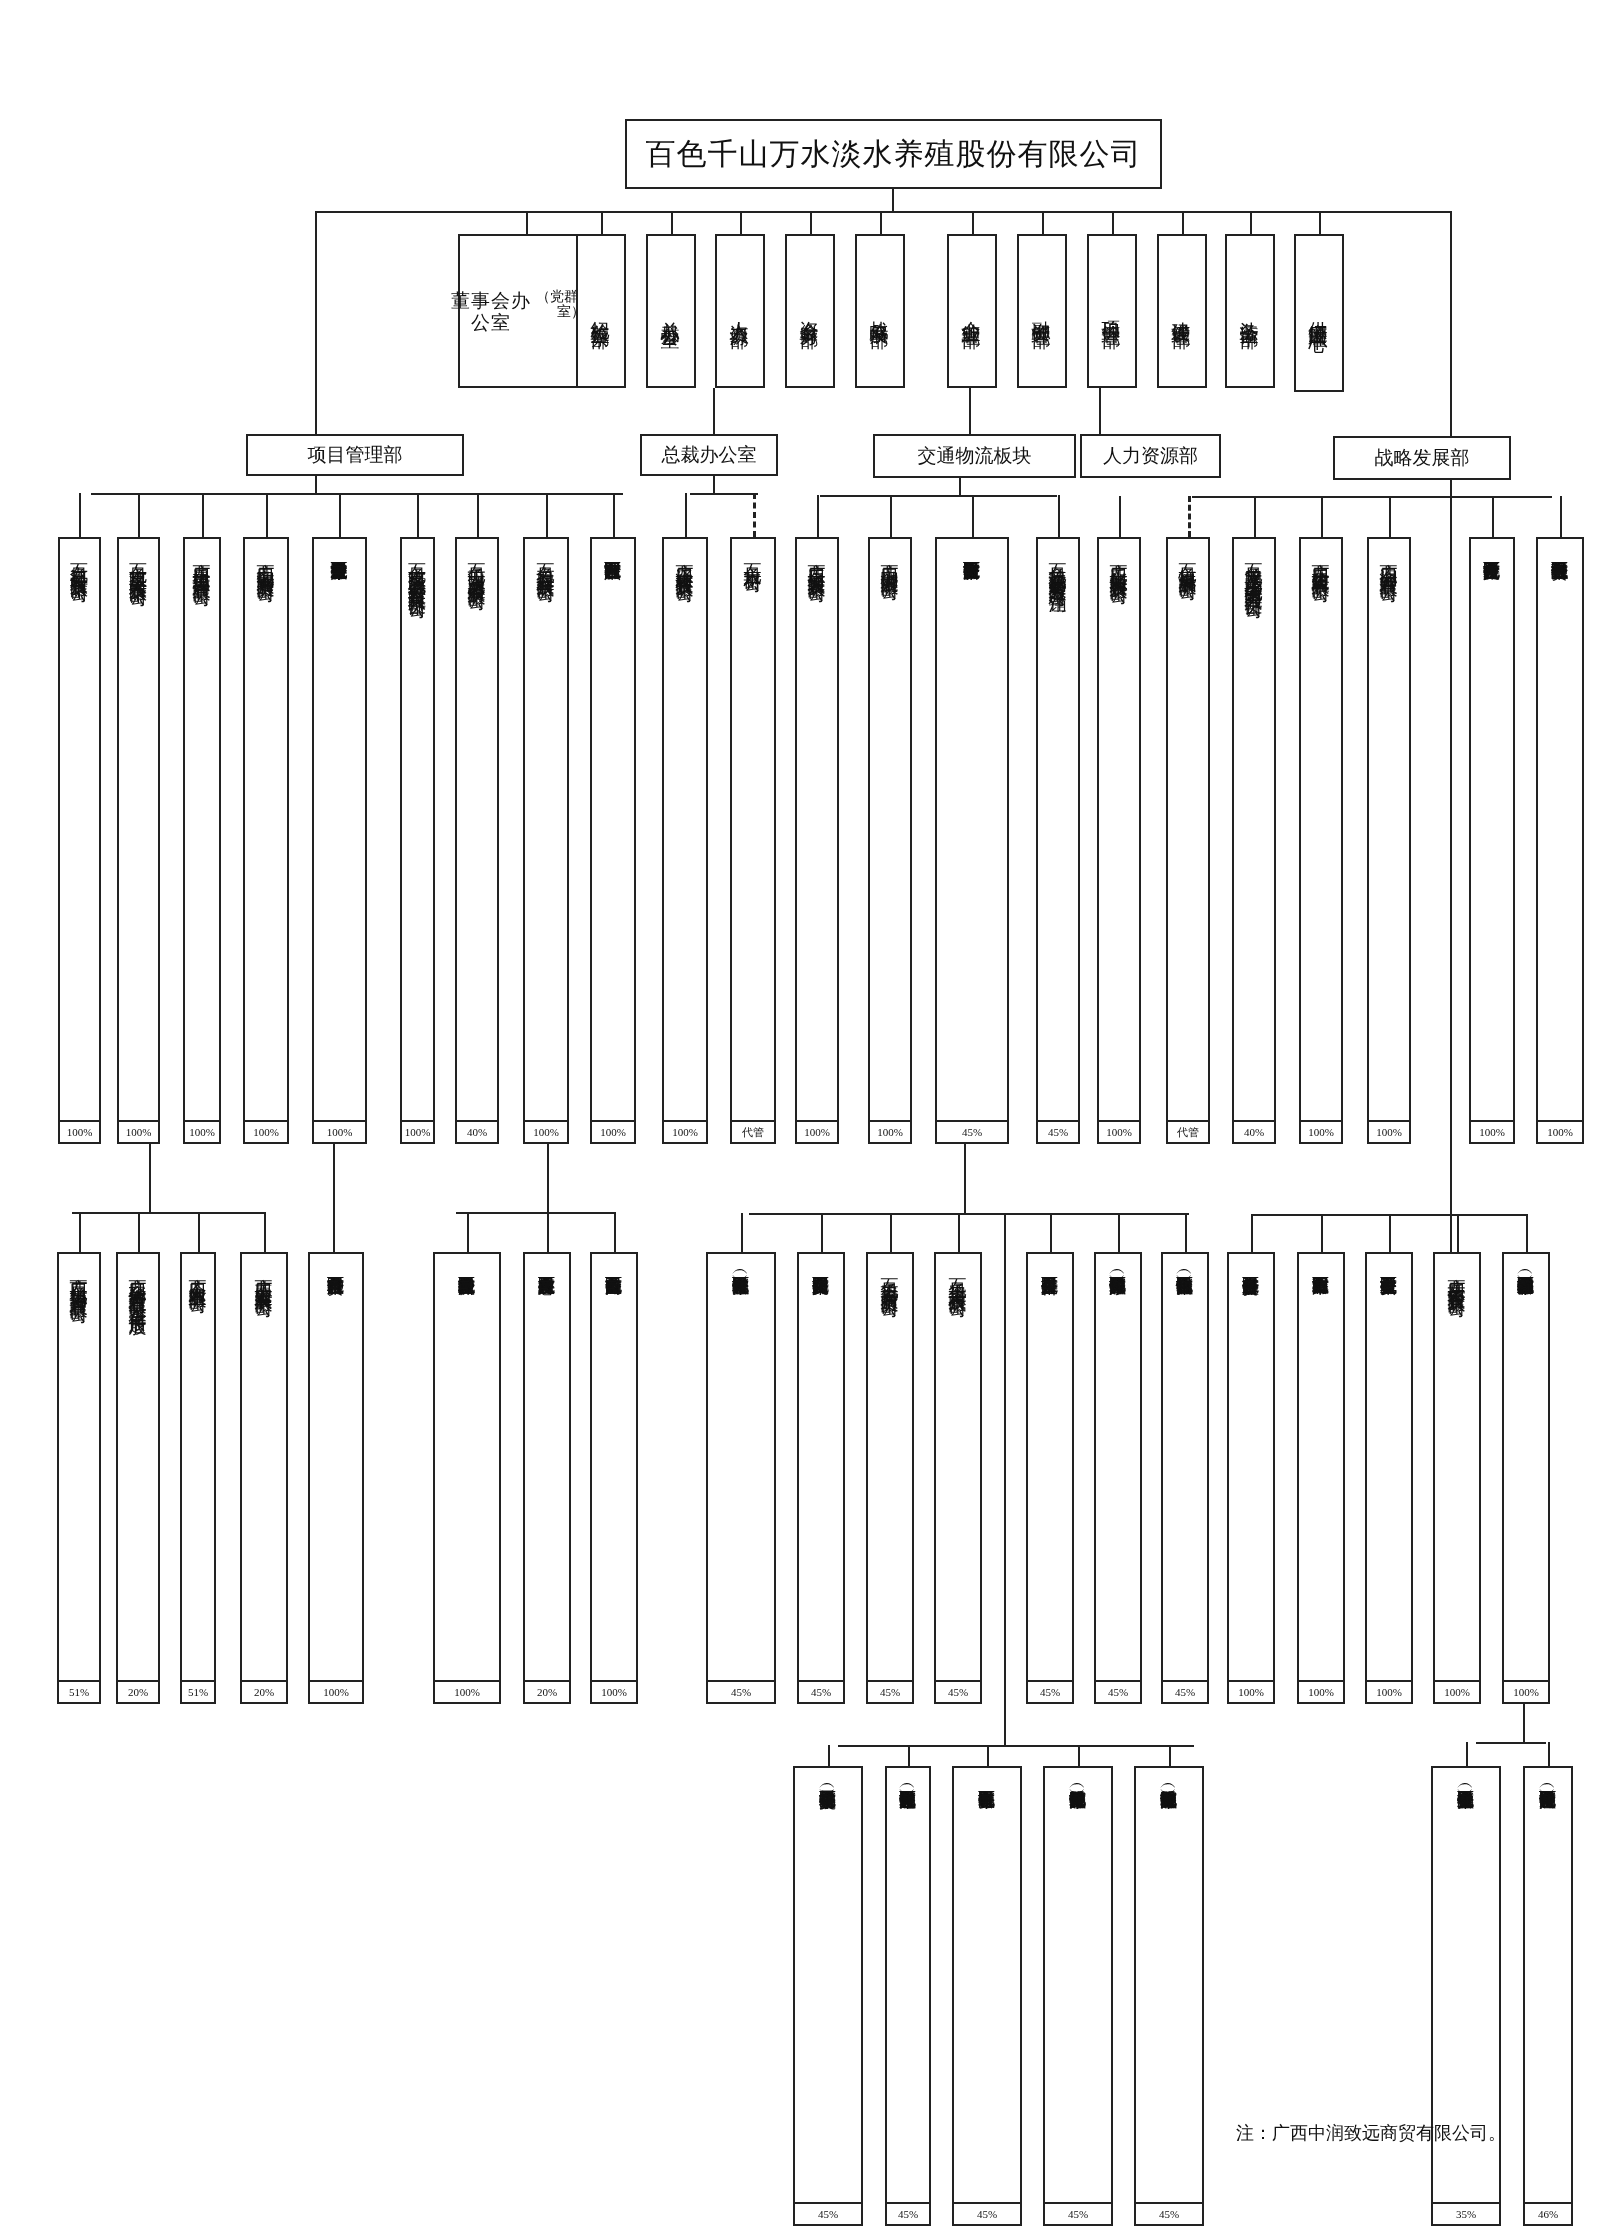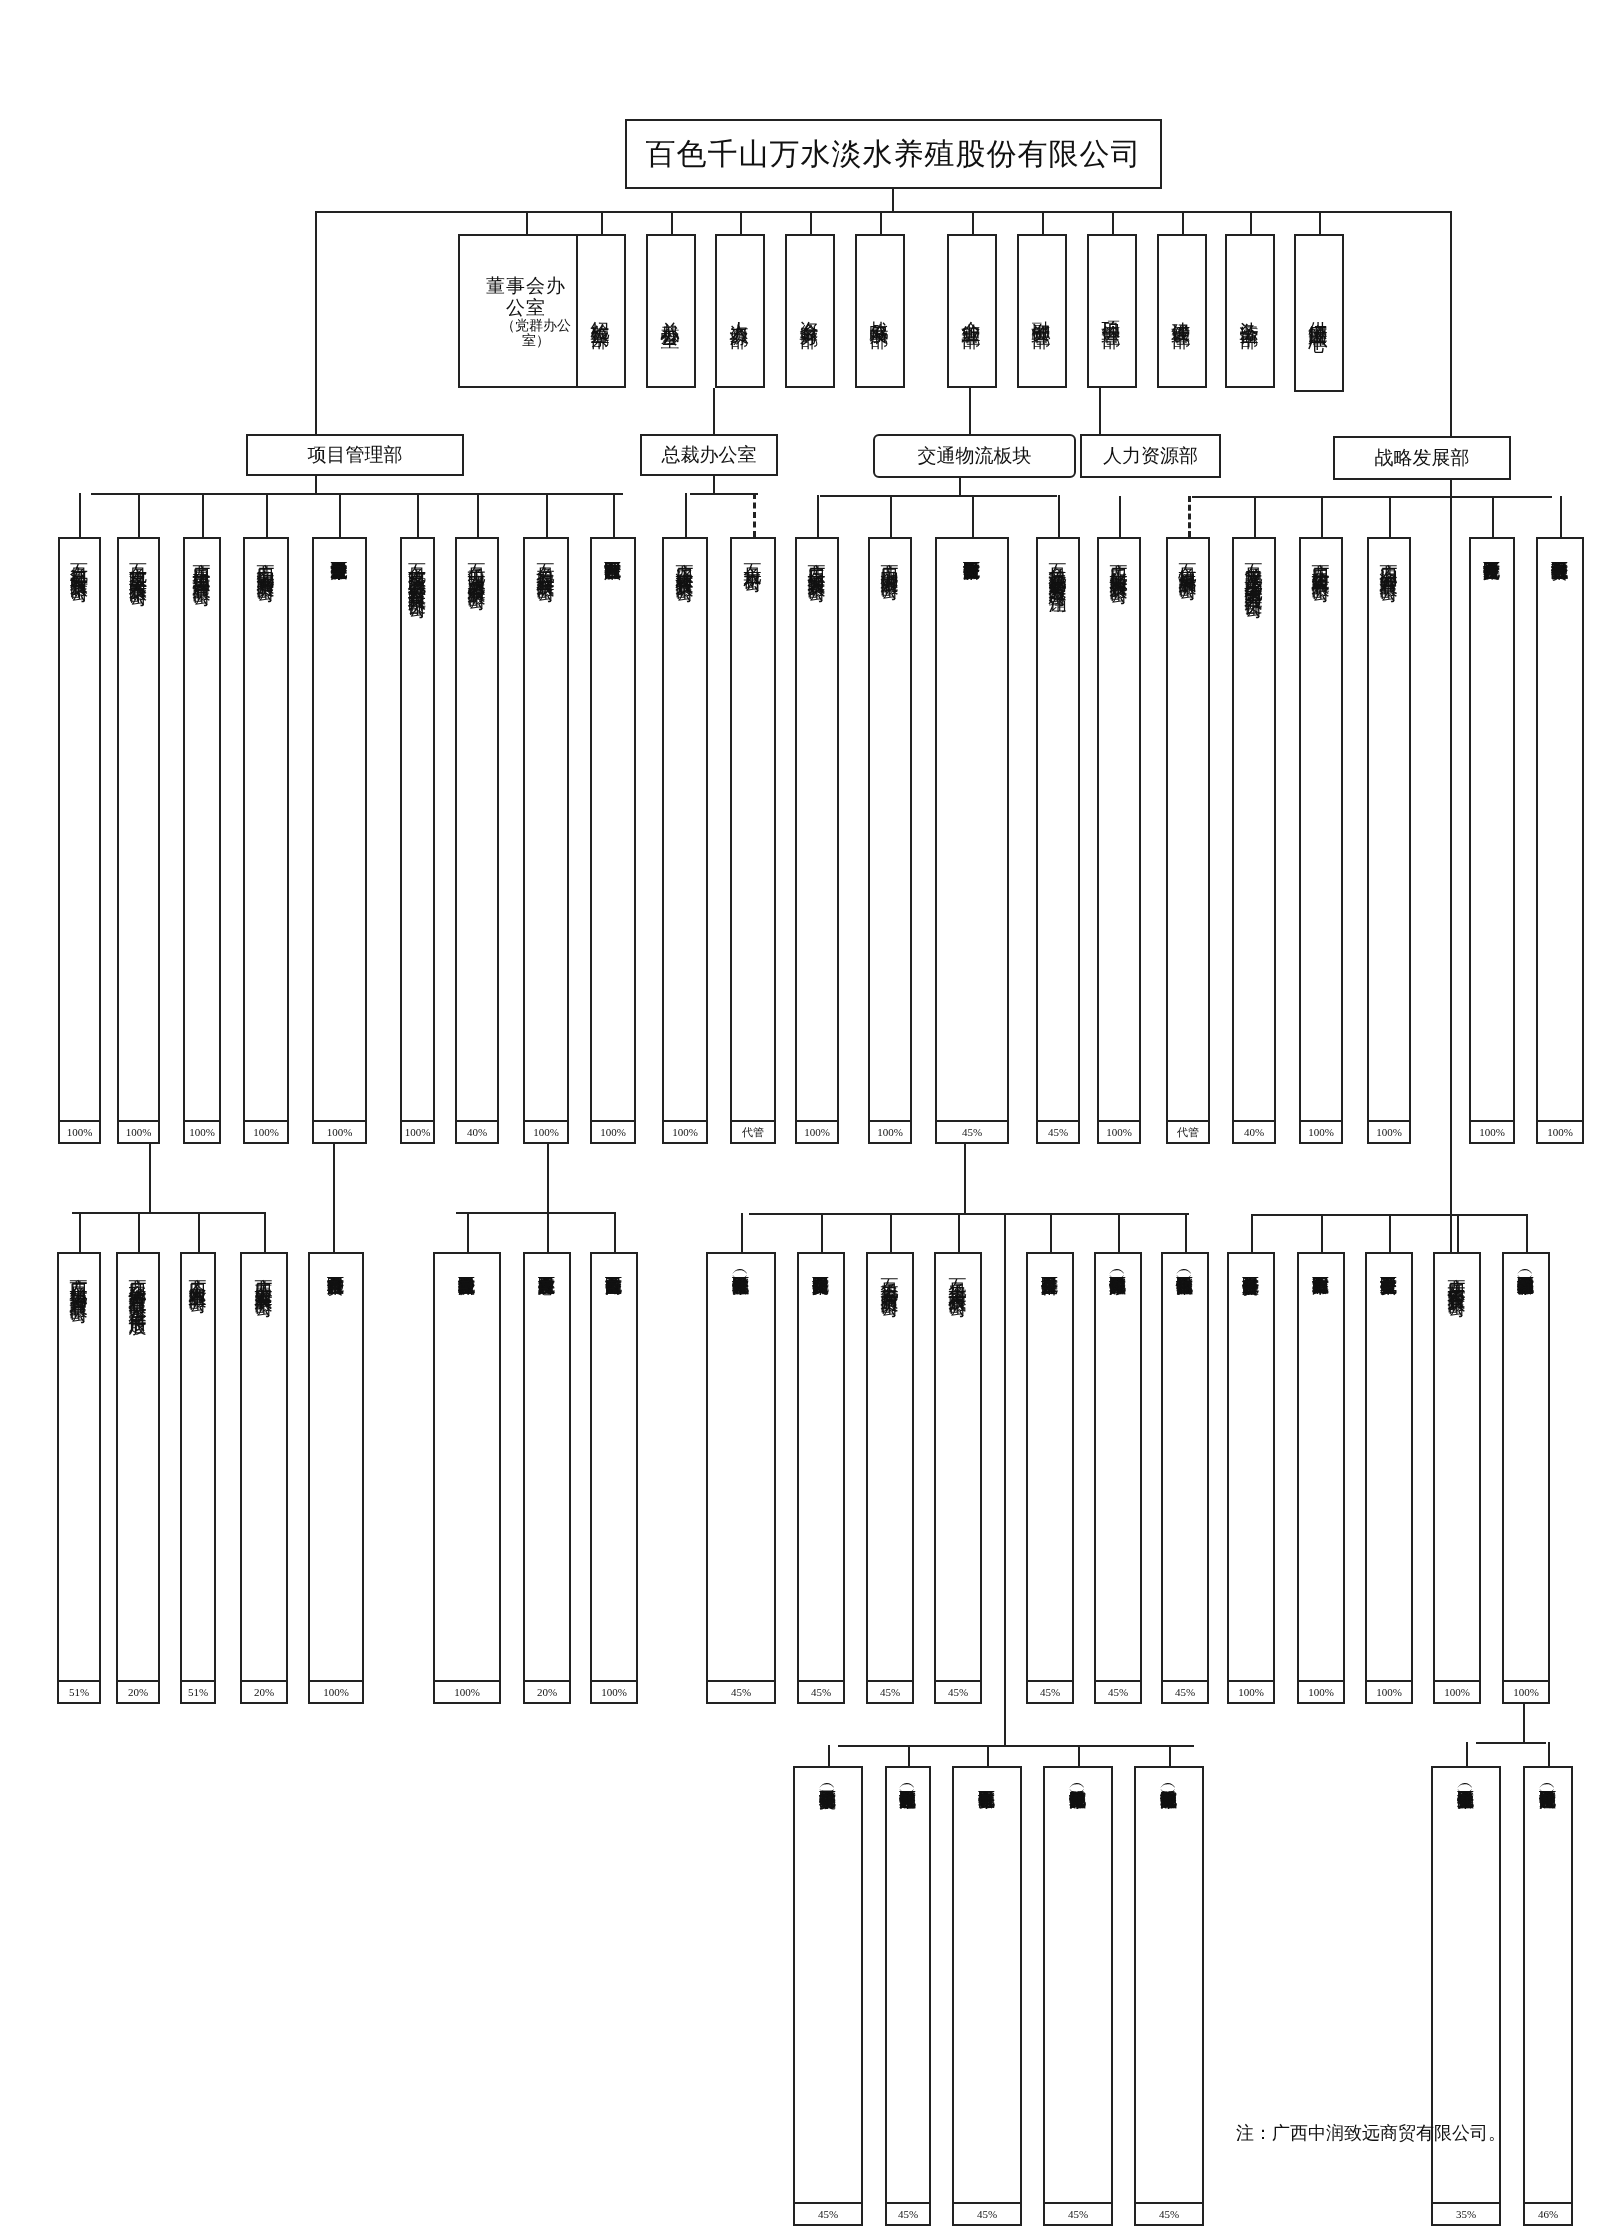--- a/index.html
+++ b/index.html
@@ -27,21 +27,21 @@
 <div class="box root" style="left:625px;top:119px;width:537px;height:70px;">
   <span>百色千山万水淡水养殖股份有限公司</span>
 </div>
 
 <div class="v" style="left:892px;top:189px;height:24px;"></div>
 <div class="h" style="left:315px;top:211px;width:1137px;"></div>
 
 <div id="depts">
     <div class="v" style="left:526px;top:211px;height:23px;"></div>
     <div class="box dept" style="left:458px;top:234px;width:136px;height:154px;">
-      <div style="display:flex;flex-direction:column;align-items:flex-end;">
+      <div style="display:flex;flex-direction:row;align-items:flex-start;">
         <span class="vt" style="writing-mode: horizontal-tb; width: 90px; text-align: center; letter-spacing: 1px;">董事会办公室</span>
         <span class="small" style="width:70px;text-align:center;">（党群办公室）</span>
       </div>
     </div>
     <div class="v" style="left:601px;top:211px;height:23px;"></div>
     <div class="box dept" style="left:576px;top:234px;width:50px;height:154px;">
       <span class="vt">纪检监察部</span>
     </div>
     <div class="v" style="left:671px;top:211px;height:23px;"></div>
     <div class="box dept" style="left:646px;top:234px;width:50px;height:154px;">
@@ -87,21 +87,21 @@
 
 <div class="v" style="left:315px;top:211px;height:223px;"></div>
 <div class="box board" style="left:246px;top:434px;width:218px;height:42px;">
     <span>项目管理部</span>
   </div>
 <div class="v" style="left:713px;top:388px;height:46px;"></div>
 <div class="box board" style="left:640px;top:434px;width:138px;height:42px;">
     <span>总裁办公室</span>
   </div>
 <div class="v" style="left:969px;top:388px;height:46px;"></div>
-<div class="box board" style="left:873px;top:434px;width:203px;height:44px;border-radius:6px;">
+<div class="box board" style="left:873px;top:434px;width:203px;height:44px;">
     <span>交通物流板块</span>
   </div>
 <div class="v" style="left:1099px;top:388px;height:46px;"></div>
 <div class="box board" style="left:1080px;top:434px;width:141px;height:44px;">
     <span>人力资源部</span>
   </div>
 <div class="v" style="left:1450px;top:211px;height:225px;"></div>
 <div class="box board" style="left:1333px;top:436px;width:178px;height:44px;">
     <span>战略发展部</span>
   </div>

